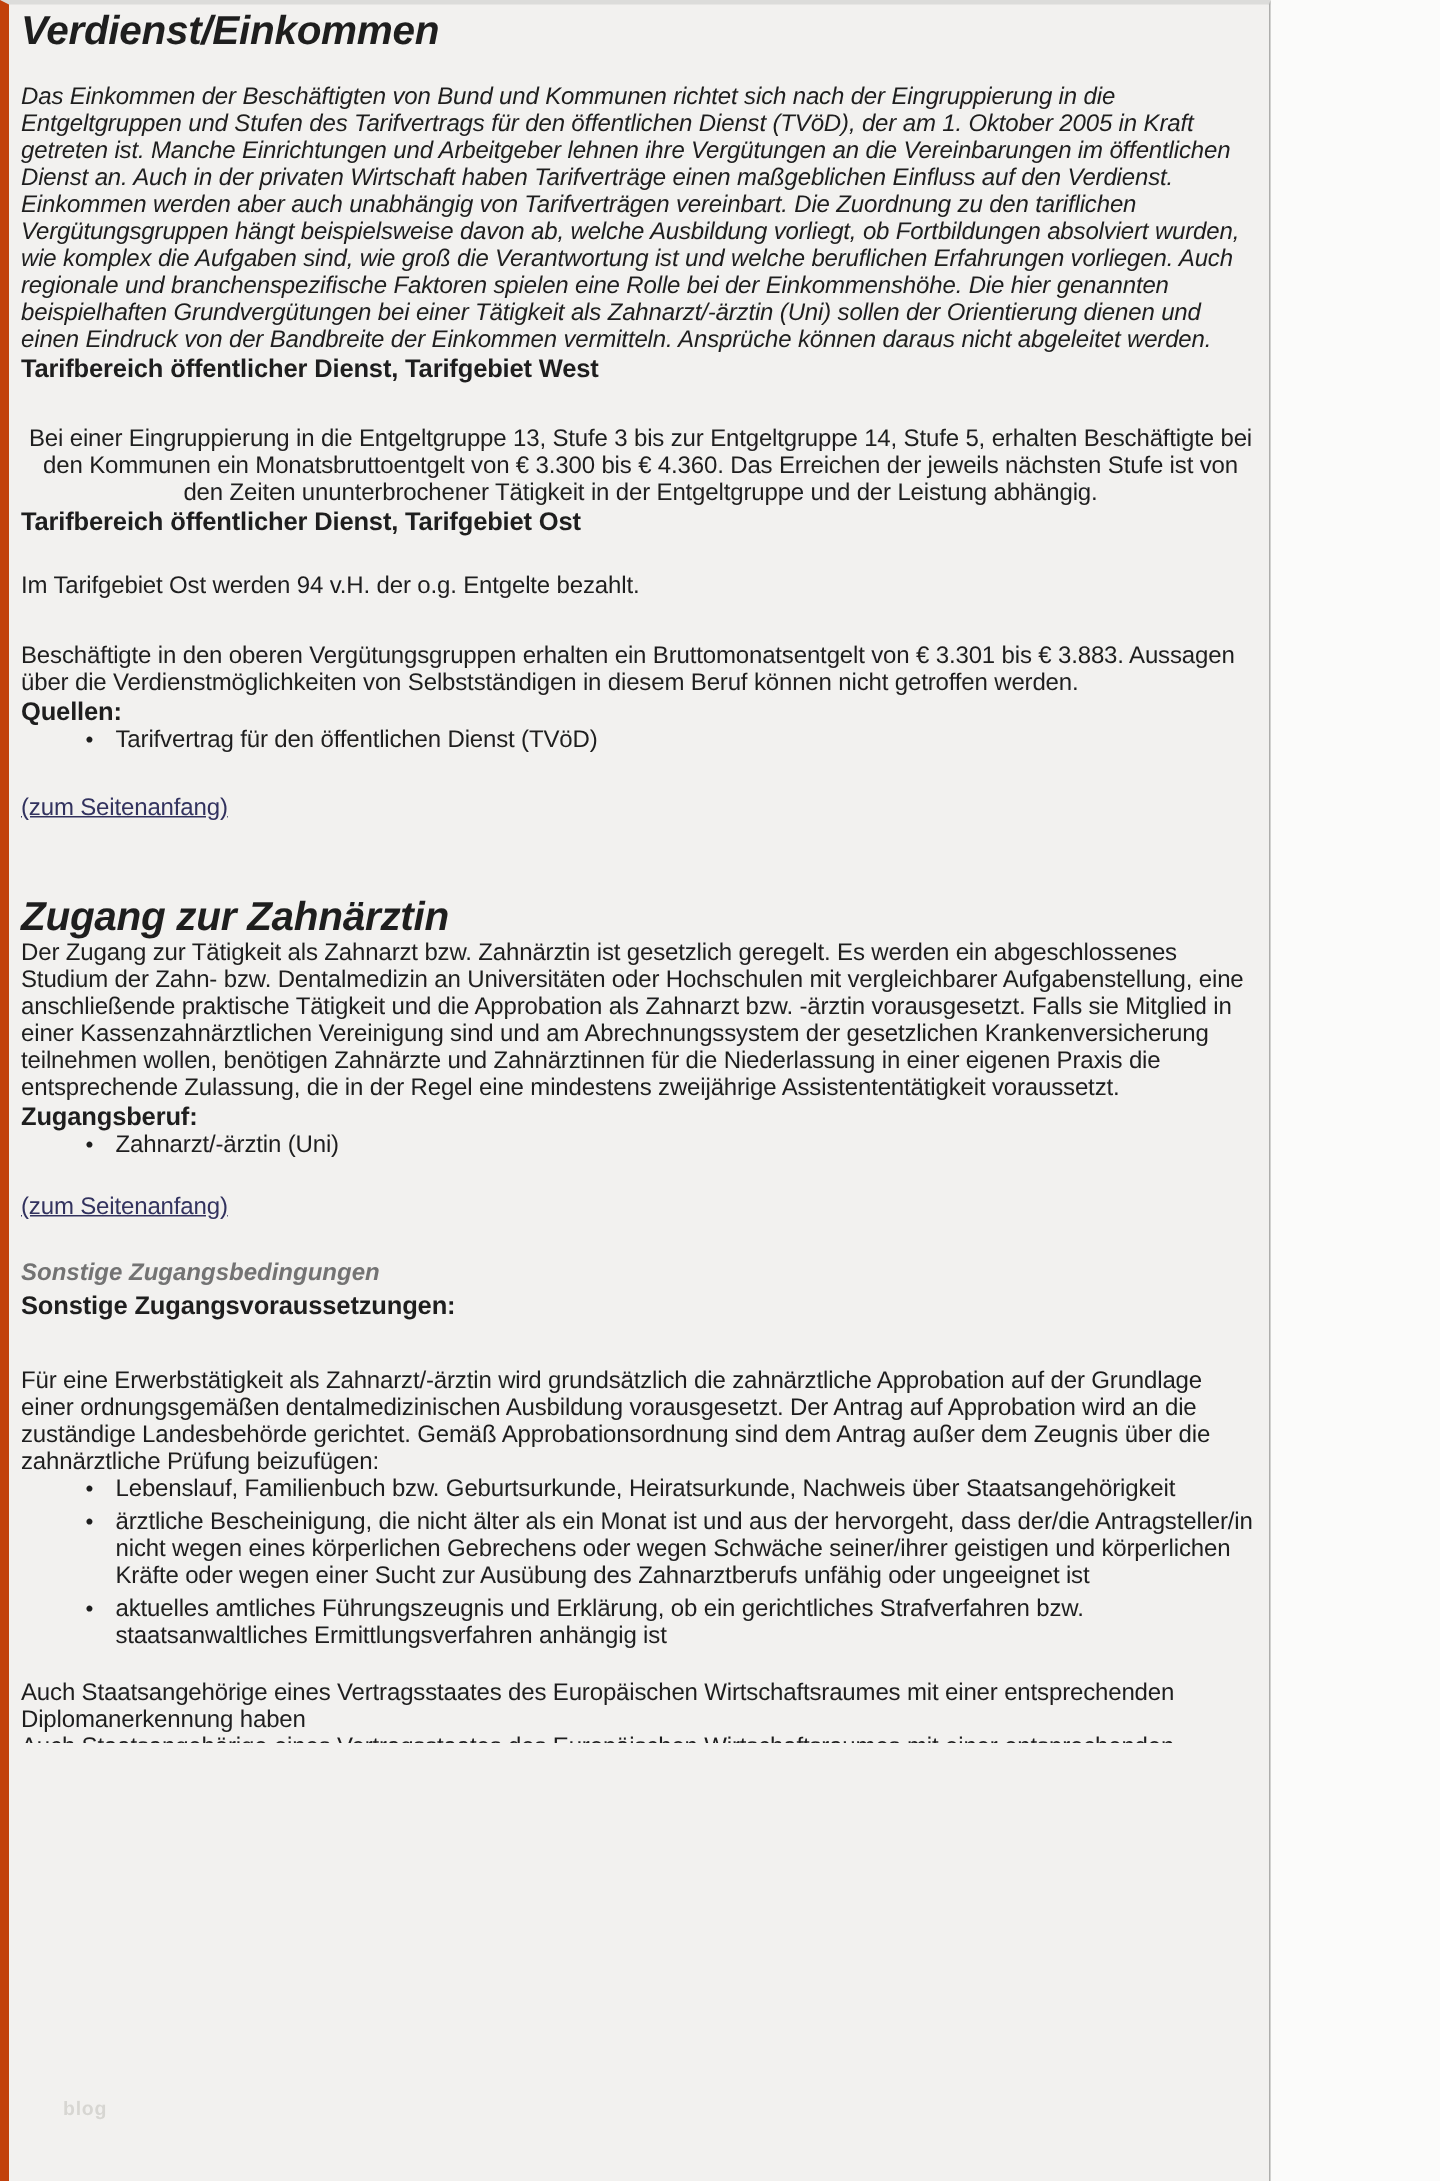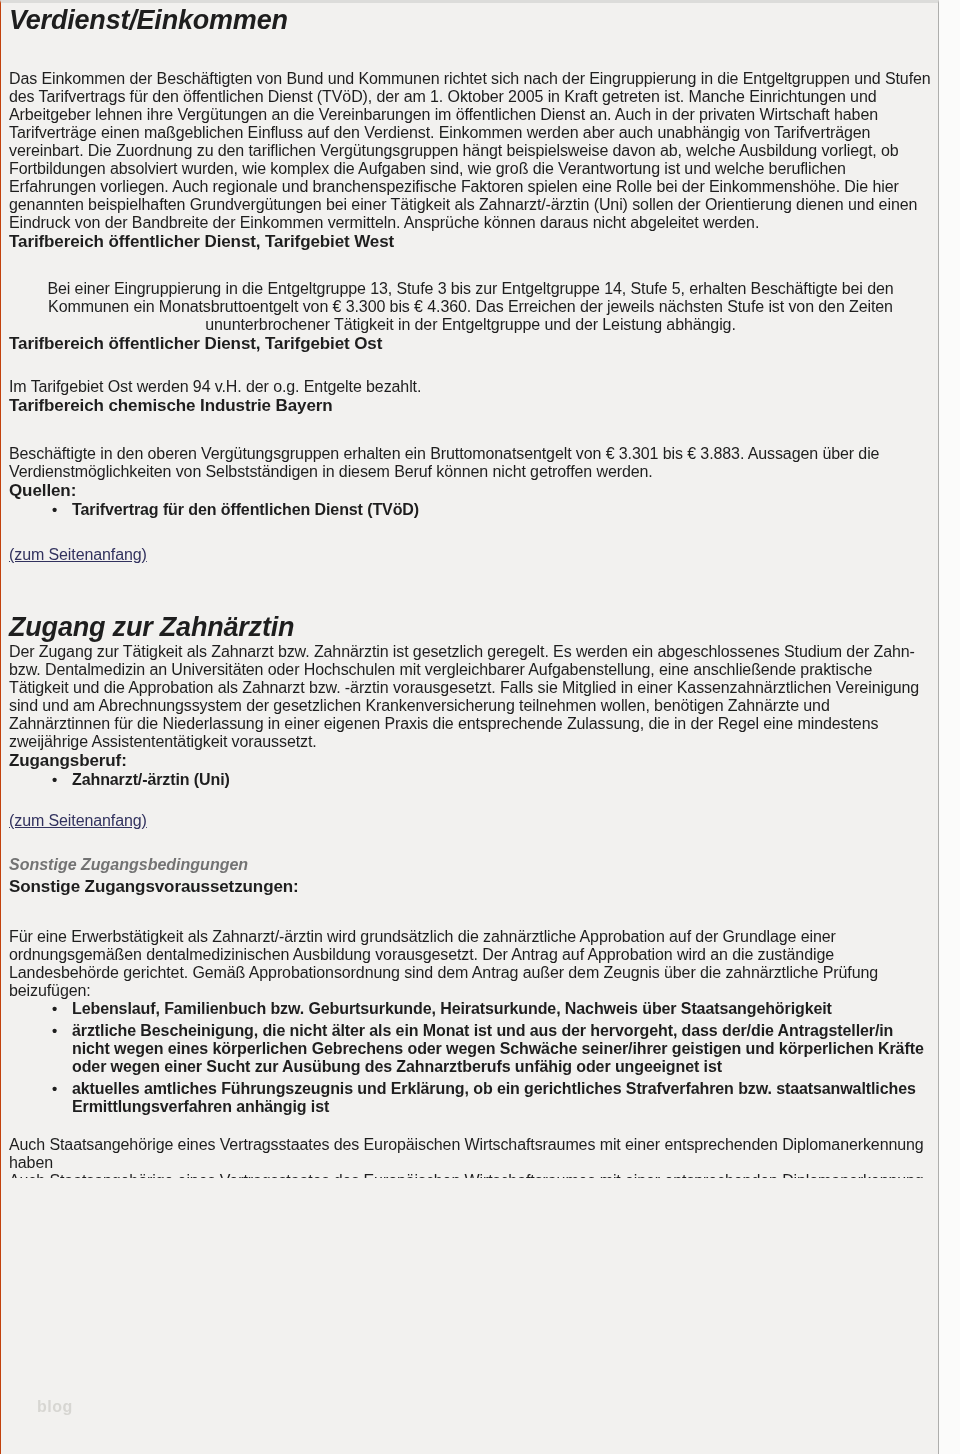--- a/index.html
+++ b/index.html
@@ -6,24 +6,24 @@
     margin: 0;
     padding: 0;
     background: #fbfbfa;
     width: 960px;
     height: 1454px;
     overflow: hidden;
     font-family: "Liberation Sans", "DejaVu Sans", sans-serif;
   }
   .page {
     box-sizing: border-box;
-    width: 939px;
+    width: 847px;
     height: 1454px;
     background: #f2f1ef;
-    border-left: 1px solid #c2410c;
+    border-left: 6px solid #c2410c;
     border-right: 1px solid #aeaeac;
     border-top: 3px solid #dcdcda;
     padding: 0 6px 0 8px;
     overflow: hidden;
     position: relative;
     color: #1e1e1e;
   }
   .body-text {
     font-size: 16px;
     line-height: 18px;
@@ -48,21 +48,21 @@
     letter-spacing: -0.1px;
   }
   .red-heading {
     font-size: 16px;
     line-height: 24px;
     font-weight: bold;
     font-style: italic;
     color: #737373;
     margin: 23px 0 0 0;
   }
-  .mt-intro   { margin-top: 35px; }
+  .mt-intro   { margin-top: 21px; font-style: italic; }
   .mt-h-west  { margin-top: 43px; }
   .mt-p-west  { margin-top: 28px; text-align: center; }
   .mt-h-ost   { margin-top: 44px; }
   .mt-p-ost   { margin-top: 24px; }
   .mt-h-bay   { margin-top: 53px; }
   .mt-p-bay   { margin-top: 29px; }
   .mt-h-quel  { margin-top: 44px; }
   .mt-ul1     { margin-top: 31px; }
   .mt-link1   { margin-top: 27px; }
   .mt-p-zug   { }
@@ -78,21 +78,20 @@
     margin: 0;
     padding: 0 0 0 43px;
   }
   ul.doc-list li {
     position: relative;
     padding-left: 20px;
     font-size: 16px;
     line-height: 18px;
     letter-spacing: -0.1px;
     margin-bottom: 4px;
-    font-weight: bold;
   }
   ul.doc-list li:last-child { margin-bottom: 0; }
   ul.doc-list li::before {
     content: "\2022";
     position: absolute;
     left: 0;
     top: 0;
     font-size: 15px;
   }
   a.top-link {
@@ -105,21 +104,21 @@
     cursor: pointer;
   }
   .cutoff-strip {
     height: 6px;
     overflow: hidden;
   }
   .watermark {
     position: absolute;
     left: 36px;
     top: 1395px;
-    font-size: 16px;
+    font-size: 13px;
     color: #d7d6d2;
     font-weight: bold;
     letter-spacing: 0.5px;
     text-align: right;
   }
 </style>
 </head>
 <body>
 
 <div class="page">
@@ -127,21 +126,20 @@
   <h1 class="doc-title first">Verdienst/Einkommen</h1>
 
   <p class="body-text mt-intro">Das Einkommen der Beschäftigten von Bund und Kommunen richtet sich nach der Eingruppierung in die Entgeltgruppen und Stufen des Tarifvertrags für den öffentlichen Dienst (TVöD), der am 1. Oktober 2005 in Kraft getreten ist. Manche Einrichtungen und Arbeitgeber lehnen ihre Vergütungen an die Vereinbarungen im öffentlichen Dienst an. Auch in der privaten Wirtschaft haben Tarifverträge einen maßgeblichen Einfluss auf den Verdienst. Einkommen werden aber auch unabhängig von Tarifverträgen vereinbart. Die Zuordnung zu den tariflichen Vergütungsgruppen hängt beispielsweise davon ab, welche Ausbildung vorliegt, ob Fortbildungen absolviert wurden, wie komplex die Aufgaben sind, wie groß die Verantwortung ist und welche beruflichen Erfahrungen vorliegen. Auch regionale und branchenspezifische Faktoren spielen eine Rolle bei der Einkommenshöhe. Die hier genannten beispielhaften Grundvergütungen bei einer Tätigkeit als Zahnarzt/-ärztin (Uni) sollen der Orientierung dienen und einen Eindruck von der Bandbreite der Einkommen vermitteln. Ansprüche können daraus nicht abgeleitet werden.</p>
 
   <h3 class="sec-heading mt-h-west">Tarifbereich öffentlicher Dienst, Tarifgebiet West</h3>
   <p class="body-text mt-p-west">Bei einer Eingruppierung in die Entgeltgruppe 13, Stufe 3 bis zur Entgeltgruppe 14, Stufe 5, erhalten Beschäftigte bei den Kommunen ein Monatsbruttoentgelt von € 3.300 bis € 4.360. Das Erreichen der jeweils nächsten Stufe ist von den Zeiten ununterbrochener Tätigkeit in der Entgeltgruppe und der Leistung abhängig.</p>
 
   <h3 class="sec-heading mt-h-ost">Tarifbereich öffentlicher Dienst, Tarifgebiet Ost</h3>
   <p class="body-text mt-p-ost">Im Tarifgebiet Ost werden 94 v.H. der o.g. Entgelte bezahlt.</p>
 
-  <h3 class="sec-heading mt-h-bay">Tarifbereich chemische Industrie Bayern</h3>
   <p class="body-text mt-p-bay">Beschäftigte in den oberen Vergütungsgruppen erhalten ein Bruttomonatsentgelt von € 3.301 bis € 3.883. Aussagen über die Verdienstmöglichkeiten von Selbstständigen in diesem Beruf können nicht getroffen werden.</p>
 
   <h3 class="sec-heading mt-h-quel">Quellen:</h3>
   <ul class="doc-list mt-ul1">
     <li>Tarifvertrag für den öffentlichen Dienst (TVöD)</li>
   </ul>
 
   <p class="mt-link1" style="margin-bottom:0;"><a class="top-link">(zum Seitenanfang)</a></p>
 
   <h1 class="doc-title second">Zugang zur Zahnärztin</h1>

